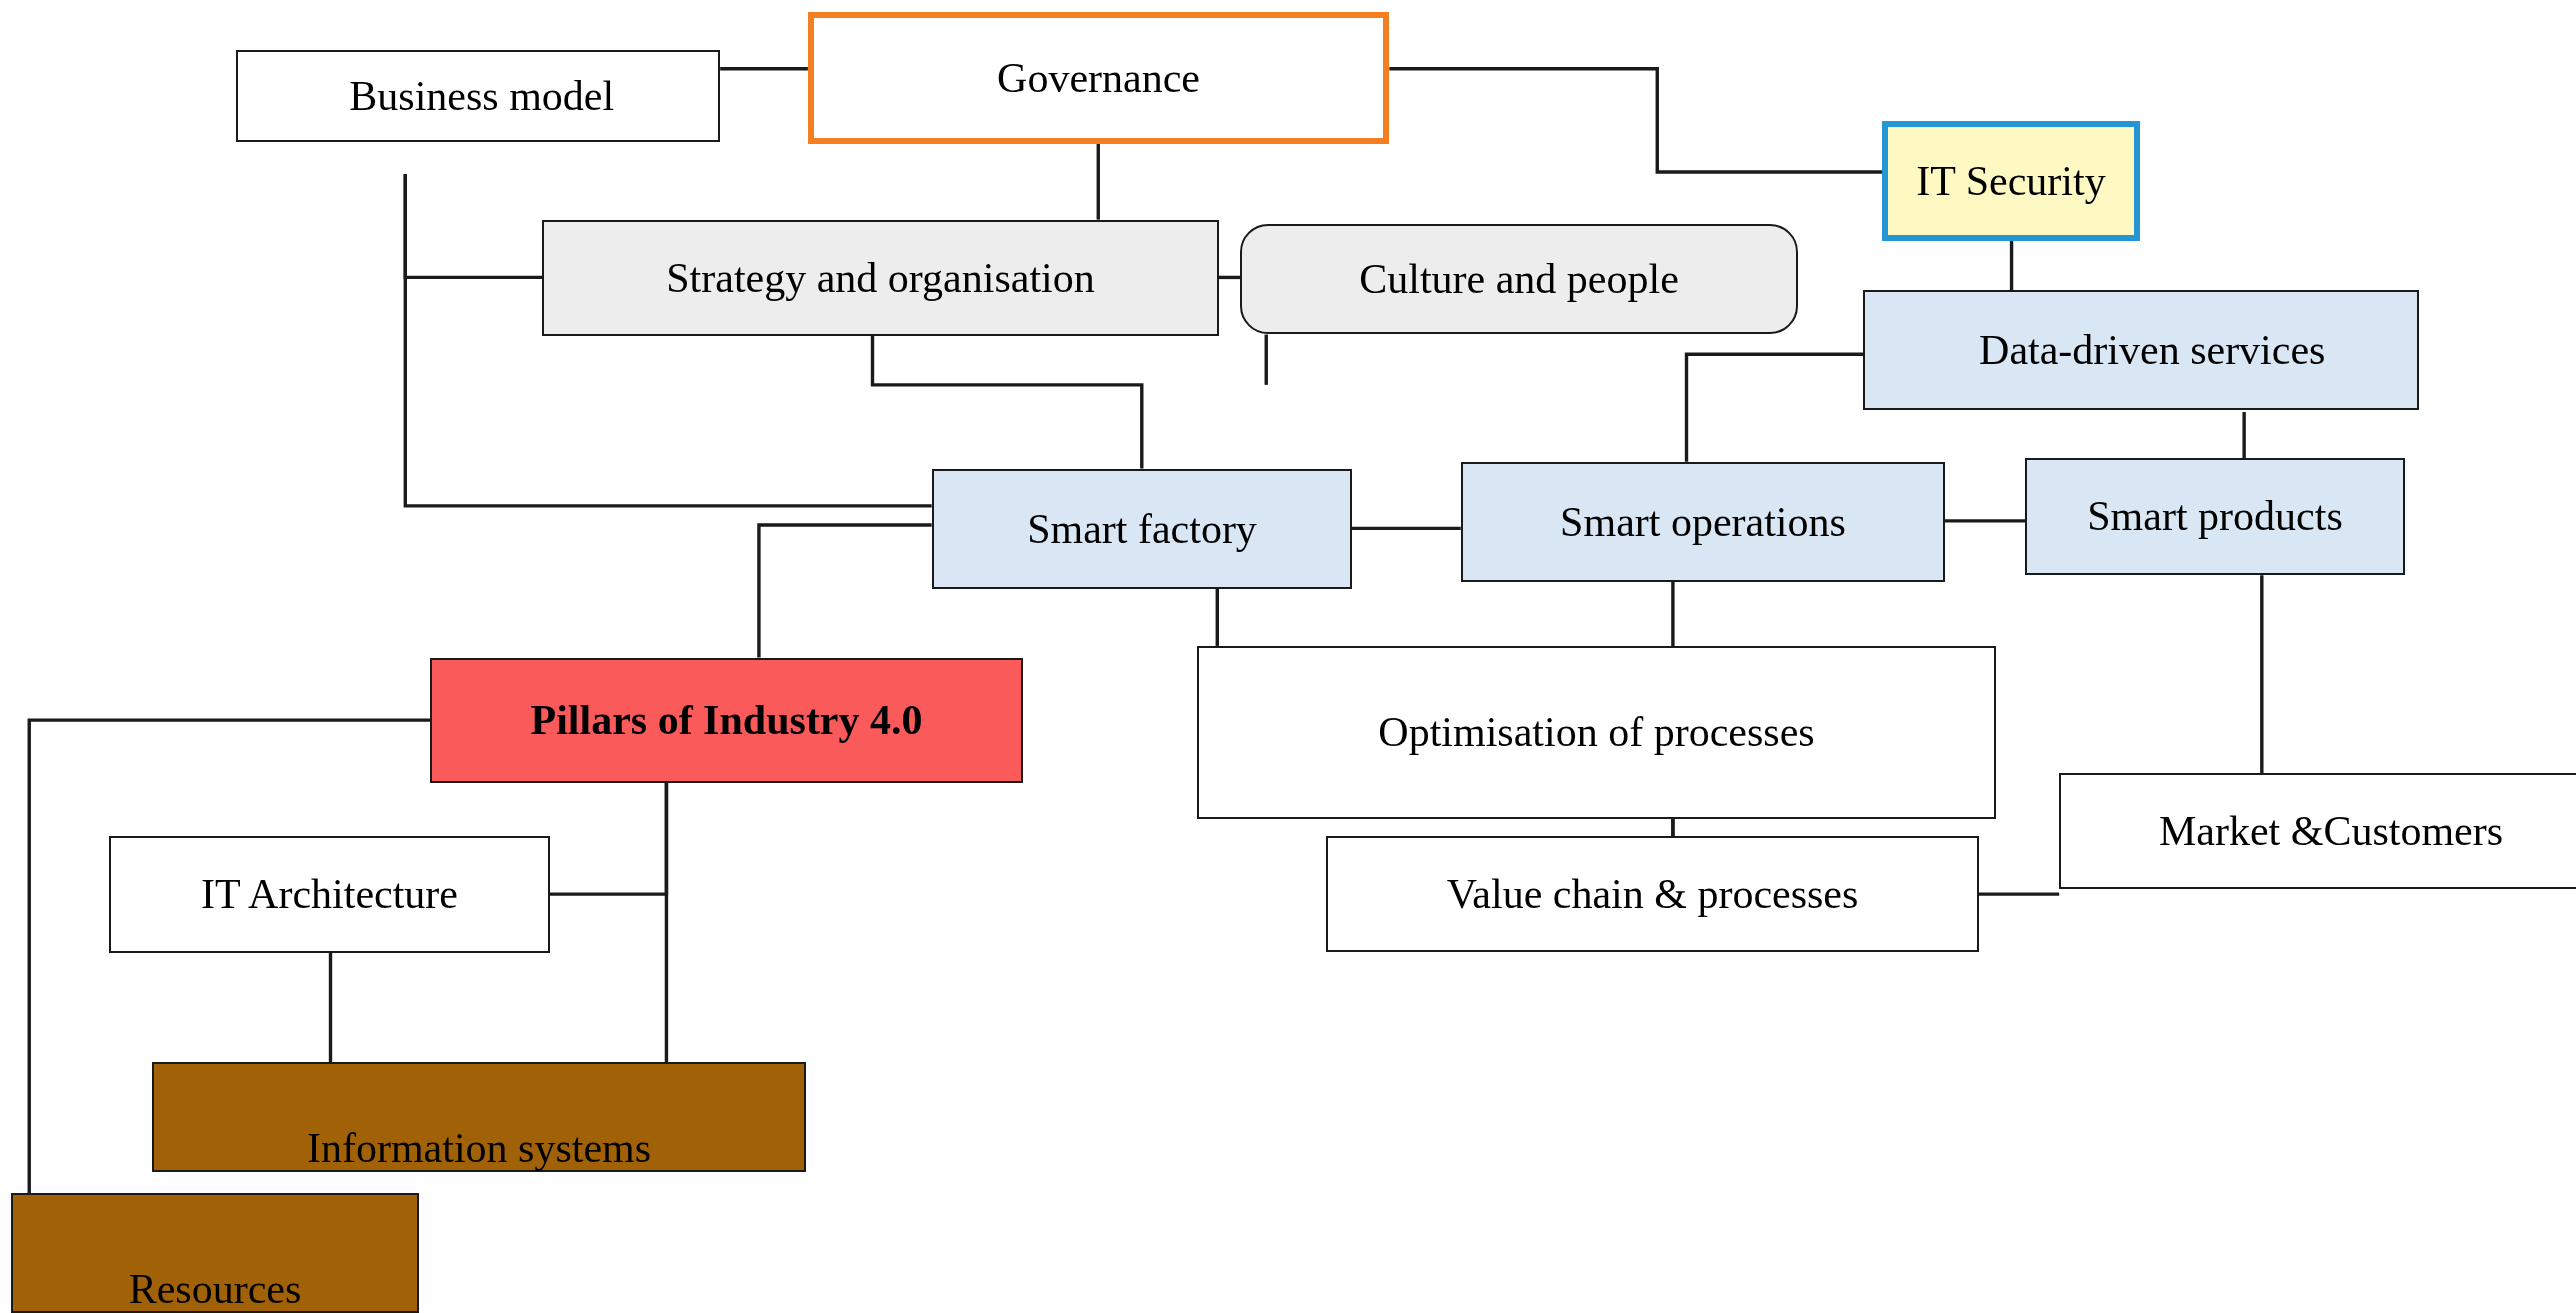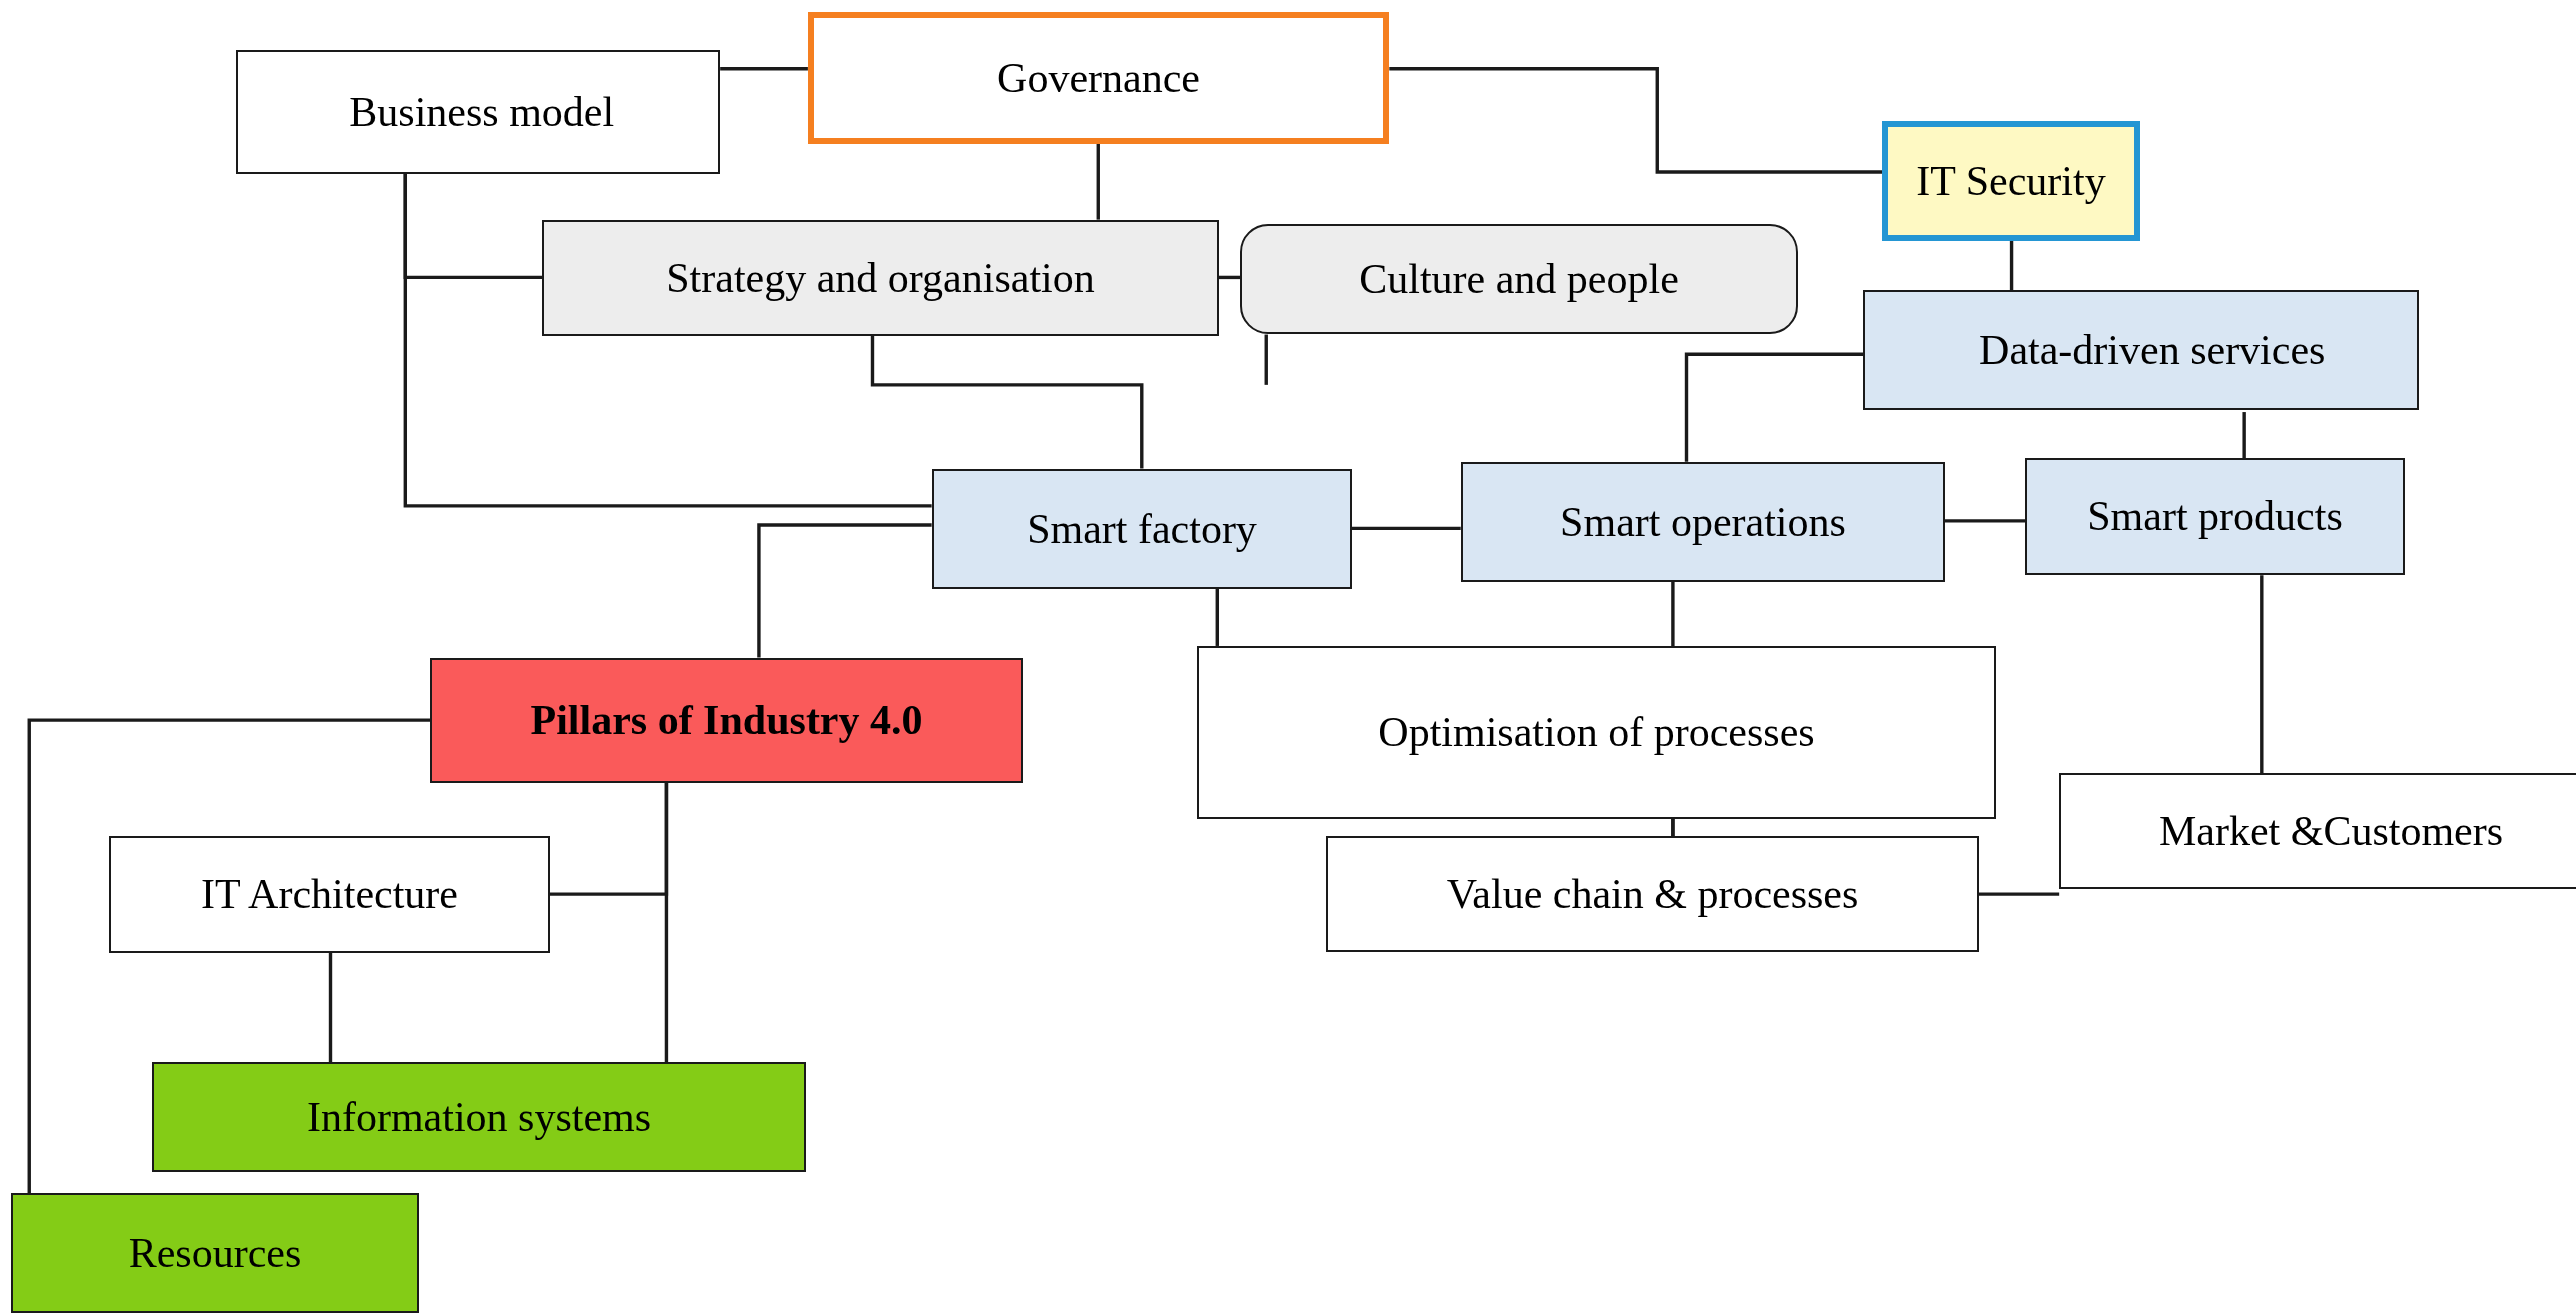--- a/index.html
+++ b/index.html
@@ -37,21 +37,21 @@
     color: #000000;
     background: #ffffff;
     border: 2.7px solid #1a1a1a;
     font-size: 42px;
     padding: 0 9.5px;
     white-space: nowrap;
     z-index: 2;
   }
   .node.grey  { background: #ededed; }
   .node.blue  { background: #d9e6f3; }
-  .node.green { background: #84cc16; }
+  .node.green { background: #a16207; align-items: flex-end; }
   .node.red   { background: #fa5a5a; font-weight: bold; }
   .node.accent-orange { border-color: #f57f20; border-width: 6.1px; background:#ffffff; }
   .node.accent-blue   { border-color: #2496d3; border-width: 6.1px; background:#fef9c3; }
 </style>
 </head>
 <body>
 
 <div id="diagram-root">
   <svg id="connectors" viewBox="0 0 3788 1931" preserveAspectRatio="none" xmlns="http://www.w3.org/2000/svg">
     <g id="connector-group" fill="none" stroke="#1a1a1a" stroke-width="5" stroke-linecap="butt" stroke-linejoin="miter">
@@ -74,21 +74,21 @@
         <path d="M3326,846 V1137"></path>
         <path d="M2910,1315 H3028"></path>
         <path d="M2460,1146 V1230"></path>
         <path d="M980,1151 V1315 H808"></path>
         <path d="M980,1151 V1562"></path>
         <path d="M633,1059 H43 V1755"></path>
         <path d="M486,1401 V1562"></path>
       </g>
   </svg>
   <div id="node-layer">
-      <div class="node " style="left: 236px; top: 50px; width: 484px; height: 124px; padding-left: 17px;">
+      <div class="node " style="left: 236px; top: 50px; width: 484px; height: 92px; padding-left: 17px;">
         <span>Business model</span>
       </div>
       <div class="node accent-orange" style="left: 808px; top: 11.6px; width: 581px; height: 132px;">
         <span>Governance</span>
       </div>
       <div class="node accent-blue" style="left: 1882px; top: 121px; width: 258px; height: 120px;">
         <span>IT Security</span>
       </div>
       <div class="node grey" style="left: 542px; top: 220px; width: 677px; height: 116px;">
         <span>Strategy and organisation</span>

